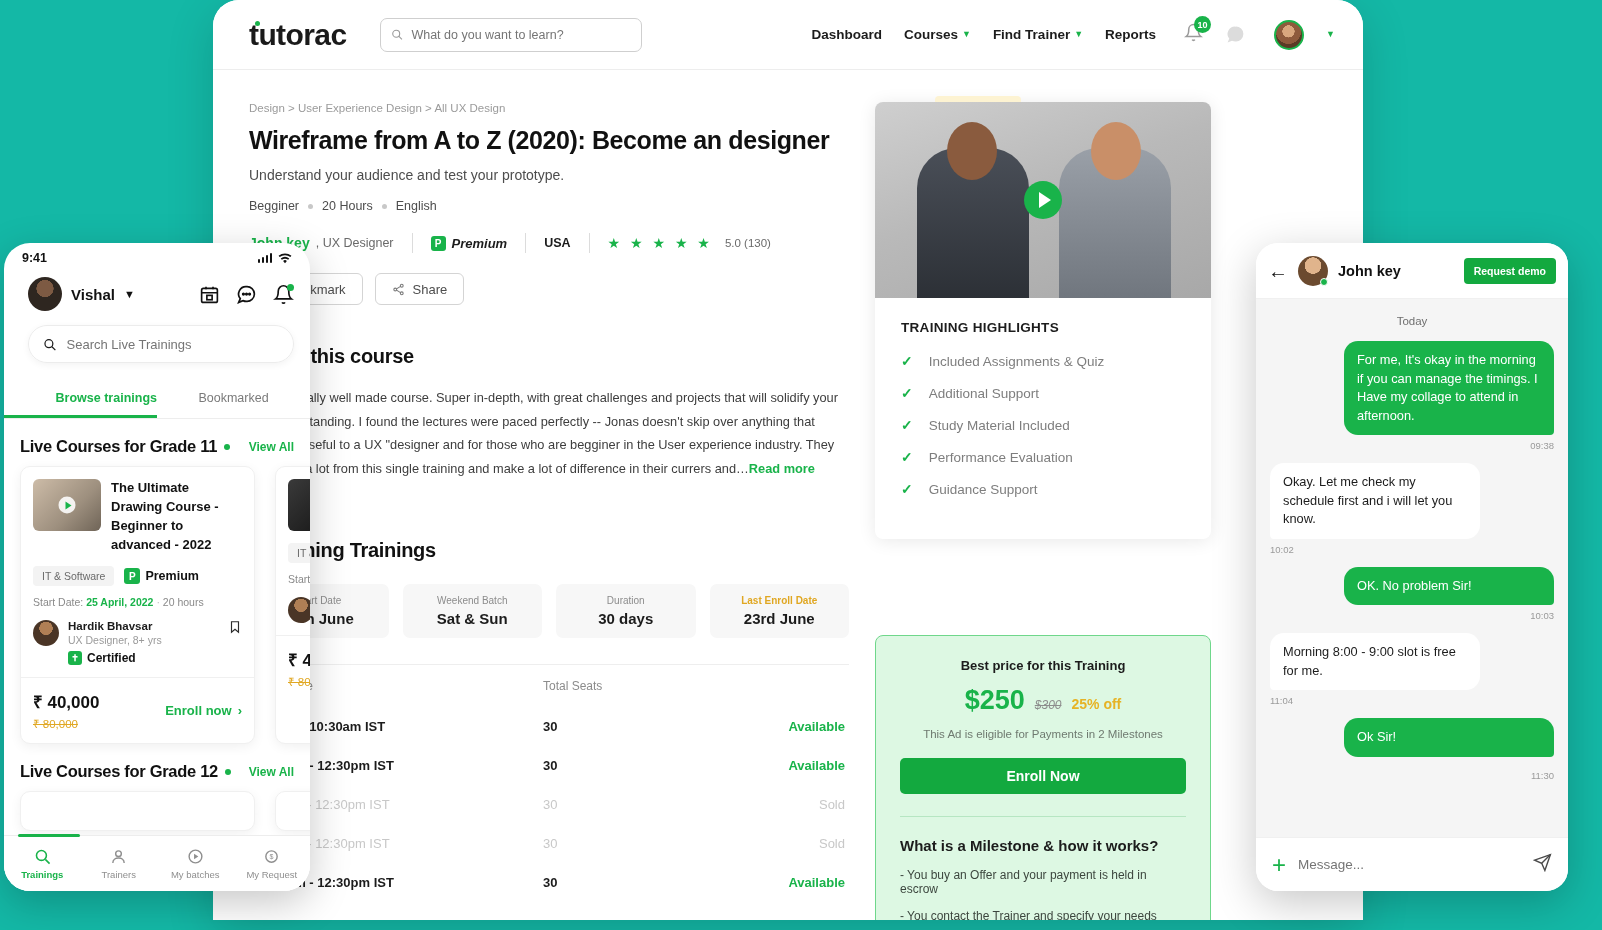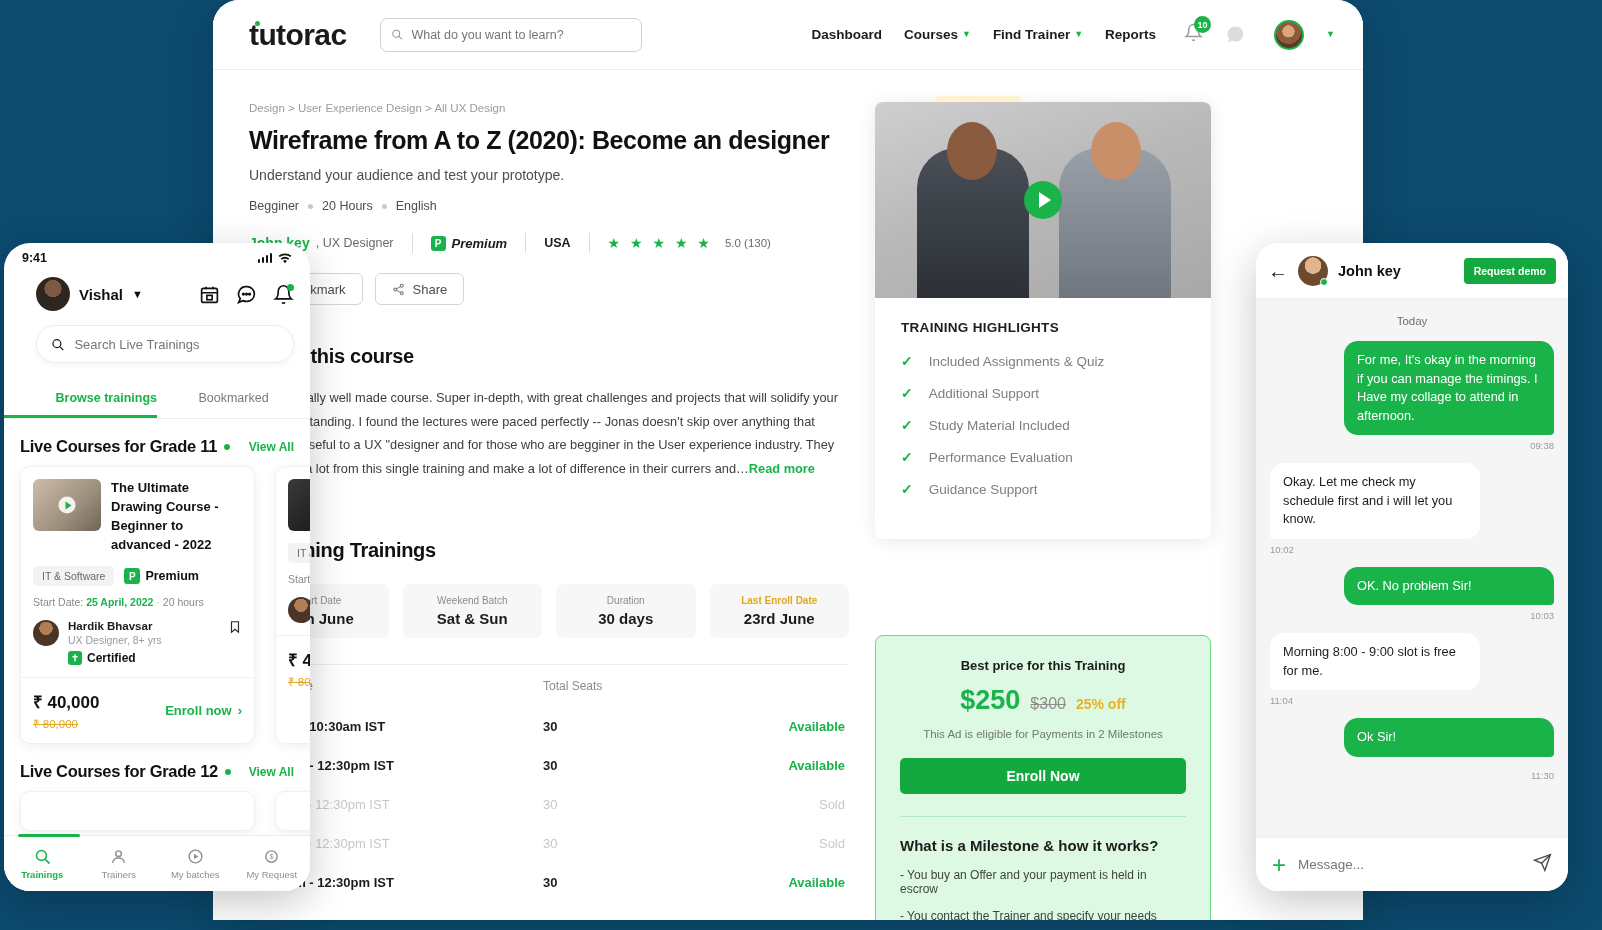--- a/index.html
+++ b/index.html
@@ -2,21 +2,21 @@
 <html><head>
 <meta charset="utf-8">
 <style>
   * { box-sizing: border-box; margin: 0; padding: 0; }
   html, body {
     width: 1602px; height: 930px;
     background: #ffffff;
     font-family: "Liberation Sans", sans-serif;
     overflow: hidden;
   }
-  #stage { position: relative; width: 1602px; height: 930px; background:#0c4a6e; }
+  #stage { position: relative; width: 1602px; height: 930px; background:#14b8a6; }
 
   
   #desktop {
     position: absolute; left: 213px; top: 0px; width: 1150px; height: 920px;
     background: #ffffff;
     border-radius: 26px 26px 0 0;
     box-shadow: 0 14px 48px rgba(0,0,0,0.16);
     overflow: hidden;
   }
   .dk-header {
@@ -139,21 +139,21 @@
 
   
   .price-card {
     margin-top: 96px; width: 336px;
     background:#ddf8e3; border:1px solid #6fd78b; border-radius: 8px;
     padding: 22px 24px 24px 24px;
   }
   .pc-h { text-align:center; font-size: 13px; font-weight: 700; color:#1c1c1c; }
   .pc-prices { text-align:center; margin-top: 12px; display:flex; justify-content:center; align-items:baseline; gap:10px;}
   .pc-now { font-size: 27px; font-weight: 700; color:#19b34a; }
-  .pc-old { font-size: 16px; color:#8d8d8d; text-decoration: line-through; }
+  .pc-old { font-size: 12px; color:#8d8d8d; text-decoration: line-through; font-style: italic; }
   .pc-off { font-size: 14px; font-weight: 700; color:#e6b325; }
   .pc-note { text-align:center; font-size:11.5px; color:#6f7a70; margin-top: 12px;}
   .enroll-btn {
     margin-top: 18px; width:100%; height: 36px; background:#13a93f; color:#fff;
     border:none; border-radius: 5px; font-size: 14px; font-weight:700;
     font-family: inherit; cursor:pointer;
   }
   .pc-div { height:1px; background:#b6e6c2; margin: 22px 0 20px 0; }
   .pc-q { font-size: 15px; font-weight:700; color:#1c1c1c; margin-bottom: 14px;}
   .pc-li { font-size:12px; color:#3c463e; margin-bottom: 13px;}
@@ -184,21 +184,21 @@
     background:#fff; border-radius: 26px;
     box-shadow: 0 12px 40px rgba(0,0,0,0.22);
     overflow: hidden; display:flex; flex-direction:column;
   }
   .ph-status {
     height: 30px; display:flex; align-items:center; justify-content:space-between;
     padding: 0 18px; font-size: 12.5px; font-weight:700; color:#111;
   }
   .sig { display:flex; align-items:flex-end; gap:1.5px; }
   .sig i { display:block; width:2.5px; background:#111; border-radius:1px;}
-  .ph-top { padding: 4px 16px 0 32px; }
+  .ph-top { padding: 4px 16px 0 24px; }
   .ph-user { display:flex; align-items:center; gap: 9px; }
   .ph-ava {
     width:34px;height:34px;border-radius:50%;
     background: radial-gradient(circle at 50% 34%, #7d5a43 0 30%, #2e2620 31% 100%);
   }
   .ph-name { font-size:15px; font-weight:700; color:#111;}
   .ph-icons { margin-left:auto; display:flex; align-items:center; gap: 16px; color:#111;}
   .ph-search {
     margin-top: 14px; height: 38px; border:1px solid #ececec; border-radius: 19px;
     display:flex; align-items:center; gap:10px; padding: 0 14px;

